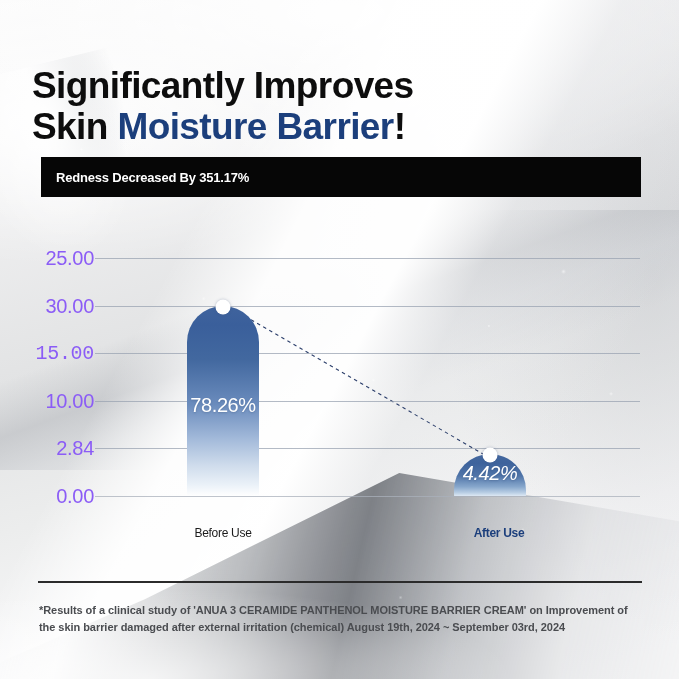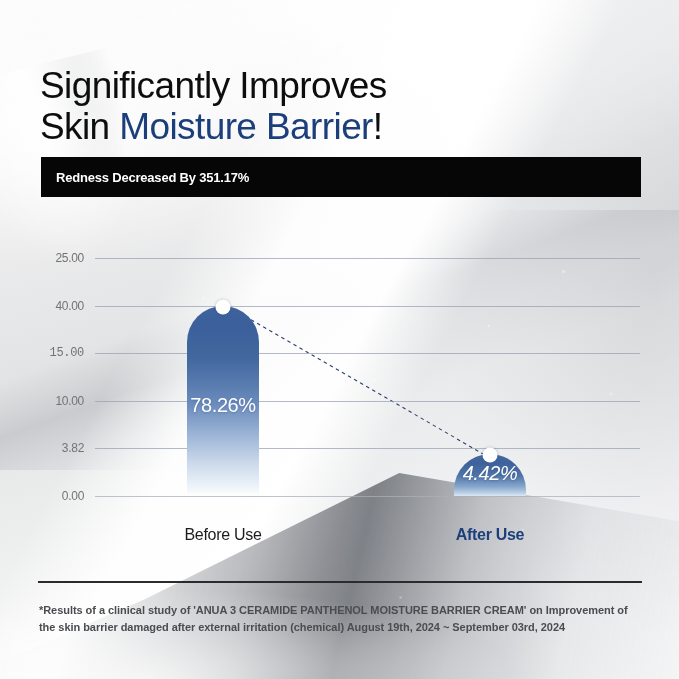--- a/index.html
+++ b/index.html
@@ -83,24 +83,24 @@
       radial-gradient(circle 1.5px at 45% 34%, rgba(255,255,255,0.6) 0%, rgba(255,255,255,0) 100%),
       radial-gradient(circle 2px at 30% 44%, rgba(255,255,255,0.5) 0%, rgba(255,255,255,0) 100%),
       radial-gradient(circle 1.5px at 77% 78%, rgba(255,255,255,0.5) 0%, rgba(255,255,255,0) 100%),
       radial-gradient(circle 2px at 59% 88%, rgba(235,236,238,0.5) 0%, rgba(255,255,255,0) 100%);
     opacity: .9;
   }
 
   
   .headline {
     position: absolute;
-    left: 40px;
+    left: 32px;
     top: 40px;
     font-size: 37px;
-    font-weight: 400;
+    font-weight: 700;
     line-height: 1.12;
     color: #0d0d0d;
     letter-spacing: -0.6px;
     white-space: pre-line;
   }
   .headline .accent { color: #1c3f7c; margin-top: 12px; }
 
   
   .banner {
     position: absolute;
@@ -141,24 +141,24 @@
     width: 545px;
     height: 1px;
     background: #9aa3b2;
     opacity: .75;
   }
   .gridline.baseline { background: #aab0bb; }
 
   .ytick {
     position: absolute;
     right: 100%;
-    margin-right: 11px;
+    margin-right: 1px;
     transform: translateY(-50%);
-    font-size: 12px;
-    color: #737373;
+    font-size: 20px;
+    color: #8b5cf6;
     white-space: nowrap;
     letter-spacing: -0.3px;
   }
 
   .bar {
     position: absolute;
     bottom: 0;
     background: linear-gradient(180deg,
       #3f639d 0%,
       #3a5f9b 10%,
@@ -196,21 +196,21 @@
     border-radius: 50%;
     background: #ffffff;
     transform: translate(-50%, -50%);
     box-shadow: 0 0 3px rgba(60,80,120,.35);
   }
   .connector { position: absolute; left: 0; top: 0; width: 545px; height: 238px; overflow: visible; }
 
   .xlabel {
     position: absolute;
     transform: translateX(-50%);
-    font-size: 16px;
+    font-size: 12px;
     white-space: nowrap;
     letter-spacing: -0.3px;
   }
   .xlabel.before { color: #1b1b1b; font-weight: 400; }
   .xlabel.after  { color: #1c3f7c; font-weight: 700; }
 
   
   .divider {
     position: absolute;
     left: 38px;
@@ -252,39 +252,39 @@
   </div>
 
   <div class="chart">
     <div class="plot" id="plot">
       <svg class="connector" id="connector" viewBox="0 0 545 238" preserveAspectRatio="none">
         <line id="connector-line" x1="150" y1="58.17119999999997" x2="388" y2="195.9216" stroke="#2c3f6b" stroke-width="1.1" stroke-dasharray="3.5,3.5"></line>
       </svg>
     <div class="gridline" style="top: 0px;"></div>
         <div class="ytick" style="top: 0px;">25.00</div>
         <div class="gridline" style="top: 47.6px;"></div>
-        <div class="ytick" style="top: 47.6px;">40.00</div>
+        <div class="ytick" style="top: 47.6px;">30.00</div>
         <div class="gridline" style="top: 95.2px;"></div>
         <div class="ytick" style="top: 95.2px; font-family: Liberation Mono, monospace;">15.00</div>
         <div class="gridline" style="top: 142.8px;"></div>
         <div class="ytick" style="top: 142.8px;">10.00</div>
         <div class="gridline" style="top: 190.4px;"></div>
-        <div class="ytick" style="top: 190.4px;">3.82</div>
+        <div class="ytick" style="top: 190.4px;">2.84</div>
         <div class="gridline baseline" style="top: 238px;"></div>
         <div class="ytick" style="top: 238px; text-align: center;">0.00</div>
         <div class="bar" style="left: 92px; width: 72px; height: 189.829px;">
           <span class="bar-value" style="top: 88px;">78.26%</span>
         </div>
         <div class="dot" style="left: 128px; top: 49.1712px;"></div>
         <div class="xlabel before" style="left: 128px; top: 268px;">Before Use</div>
         <div class="bar short" style="left: 359px; width: 72px; height: 42.0784px; font-style: italic;">
           <span class="bar-value" style="top: 8.0392px;">4.42%</span>
         </div>
         <div class="dot" style="left: 395px; top: 196.922px;"></div>
-        <div class="xlabel after" style="left: 395px; top: 268px;">After Use</div>
+        <div class="xlabel after" style="left: 404px; top: 268px;">After Use</div>
       </div>
   </div>
 
   <div class="divider"></div>
   <div class="footnote">
     <span>*Results of a clinical study of 'ANUA 3 CERAMIDE PANTHENOL MOISTURE BARRIER CREAM' on Improvement</span>
     <span>of the skin barrier damaged after external irritation (chemical) August 19th, 2024 ~ September 03rd, 2024</span>
   </div>
 
 </div>

